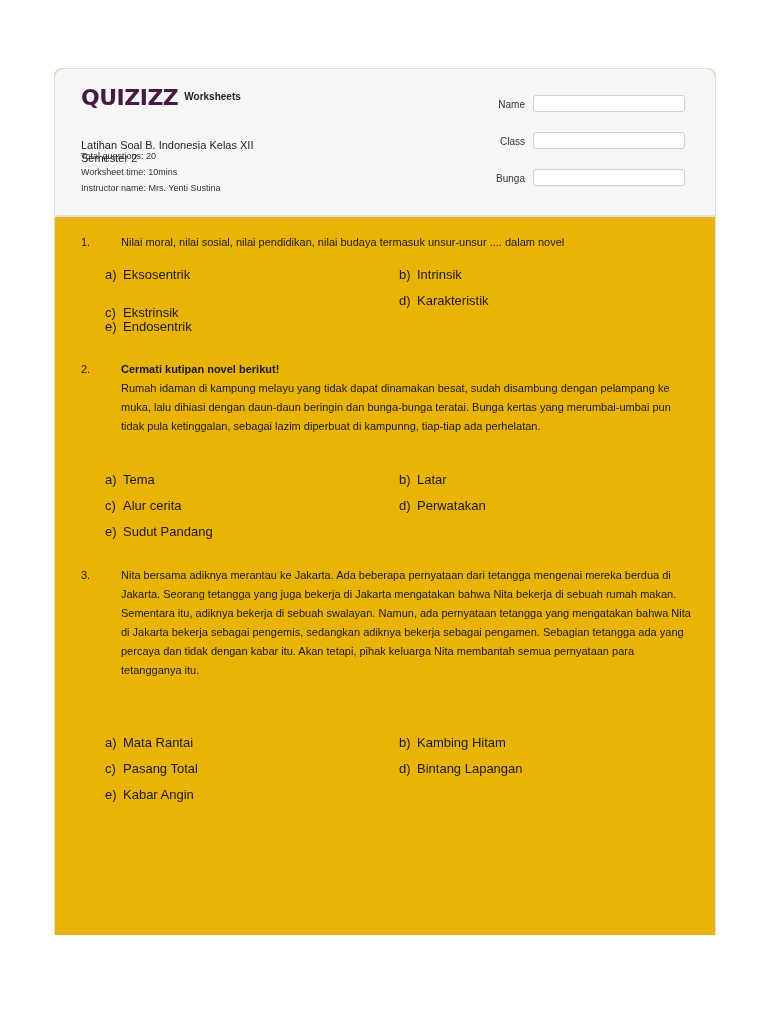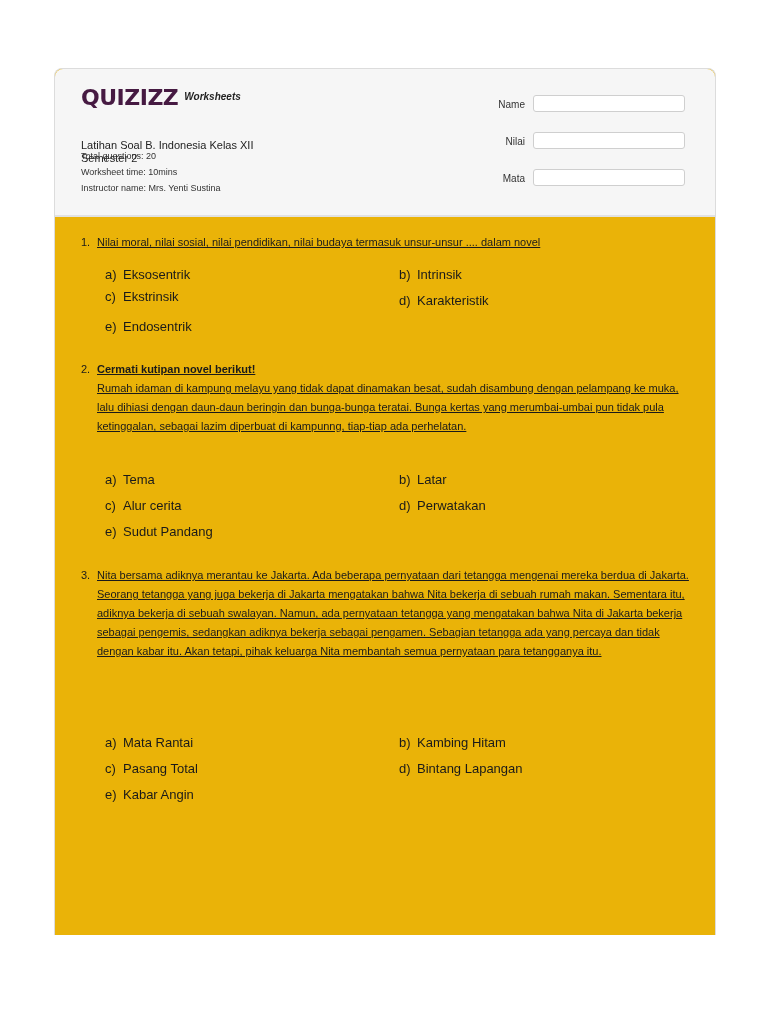--- a/index.html
+++ b/index.html
@@ -14,31 +14,31 @@
   }
   .header {
     position: absolute; left: 0; top: 0; width: 660px; height: 146px;
     background: #f6f6f6; border-bottom: 2px solid #e2e2e2; border-radius: 8px 8px 0 0;
   }
   .logo-row { position: absolute; left: 26px; top: 18px; display: flex; align-items: center; }
   .logo {
     font-family: "DejaVu Sans", sans-serif; font-weight: bold; font-size: 22px; letter-spacing: -0.5px;
     color: #461a42; line-height: 22px;
   }
-  .logo-sub { font-size: 10px; font-weight: bold; color: #222; margin-left: 6px; margin-top: -4px; font-style: italic; }
+  .logo-sub { font-size: 10px; font-weight: bold; color: #222; margin-left: 6px; margin-top: -4px; }
   .title { position: absolute; left: 26px; top: 70px; width: 200px; font-size: 11px; font-weight: normal; line-height: 12.5px; color: #222; }
   .meta { position: absolute; left: 26px; font-size: 9px; color: #333; }
   .field-label { position: absolute; font-size: 10px; color: #333; text-align: right; width: 60px; left: 410px; }
   .field-input {
     position: absolute; left: 478px; width: 152px; height: 17px; background: #fff;
     border: 1px solid #cfcfcf; border-radius: 3px; box-sizing: border-box;
   }
   .q { position: absolute; left: 26px; width: 610px; font-size: 11px; line-height: 19px; color: #1a1a1a; }
   .qnum { position: absolute; left: 0; top: 0; }
-  .qbody { margin-left: 16px; text-decoration: underline; }
+  .qbody { margin-left: 40px; }
   .bold { font-weight: bold; }
   .opt { position: absolute; font-size: 13px; color: #1a1a1a; }
   .opt .lbl { display: inline-block; width: 18px; }
 </style>
 </head>
 <body>
 
 <div class="sheet">
   <div class="header">
     <div class="logo-row">
@@ -48,33 +48,33 @@
     <div class="title">
       <div>Latihan Soal B. Indonesia Kelas XII</div>
       <div>Semester 2</div>
     </div>
     <div class="meta" style="top:82px">Total questions: 20</div>
     <div class="meta" style="top:98px">Worksheet time: 10mins</div>
     <div class="meta" style="top:114px">Instructor name: Mrs. Yenti Sustina</div>
 
     <div class="field-label" style="top:30px">Name</div>
     <input class="field-input" style="top: 26px;" value="">
-    <div class="field-label" style="top:67px">Nilai</div>
+    <div class="field-label" style="top:67px">Class</div>
     <input class="field-input" style="top: 63px;" value="">
-    <div class="field-label" style="top:104px">Mata</div>
+    <div class="field-label" style="top:104px">Bunga</div>
     <input class="field-input" style="top: 100px;" value="">
   </div>
 
   <div class="q" style="top:164px">
     <span class="qnum">1.</span>
     <div class="qbody">Nilai moral, nilai sosial, nilai pendidikan, nilai budaya termasuk unsur-unsur .... dalam novel</div>
   </div>
   <div class="opt" style="left:50px;top:198px"><span class="lbl">a)</span><span>Eksosentrik</span></div>
   <div class="opt" style="left:344px;top:198px"><span class="lbl">b)</span><span>Intrinsik</span></div>
-  <div class="opt" style="left:50px;top:220px"><span class="lbl">c)</span><span>Ekstrinsik</span></div>
+  <div class="opt" style="left:50px;top:236px"><span class="lbl">c)</span><span>Ekstrinsik</span></div>
   <div class="opt" style="left:344px;top:224px"><span class="lbl">d)</span><span>Karakteristik</span></div>
   <div class="opt" style="left:50px;top:250px"><span class="lbl">e)</span><span>Endosentrik</span></div>
 
   <div class="q" style="top:291px">
     <span class="qnum">2.</span>
     <div class="qbody">
       <div class="bold">Cermati kutipan novel berikut!</div>
       <div>Rumah idaman di kampung melayu yang tidak dapat dinamakan besat, sudah disambung dengan pelampang ke muka, lalu dihiasi dengan daun-daun beringin dan bunga-bunga teratai. Bunga kertas yang merumbai-umbai pun tidak pula ketinggalan, sebagai lazim diperbuat di kampunng, tiap-tiap ada perhelatan.</div>
     </div>
   </div>

